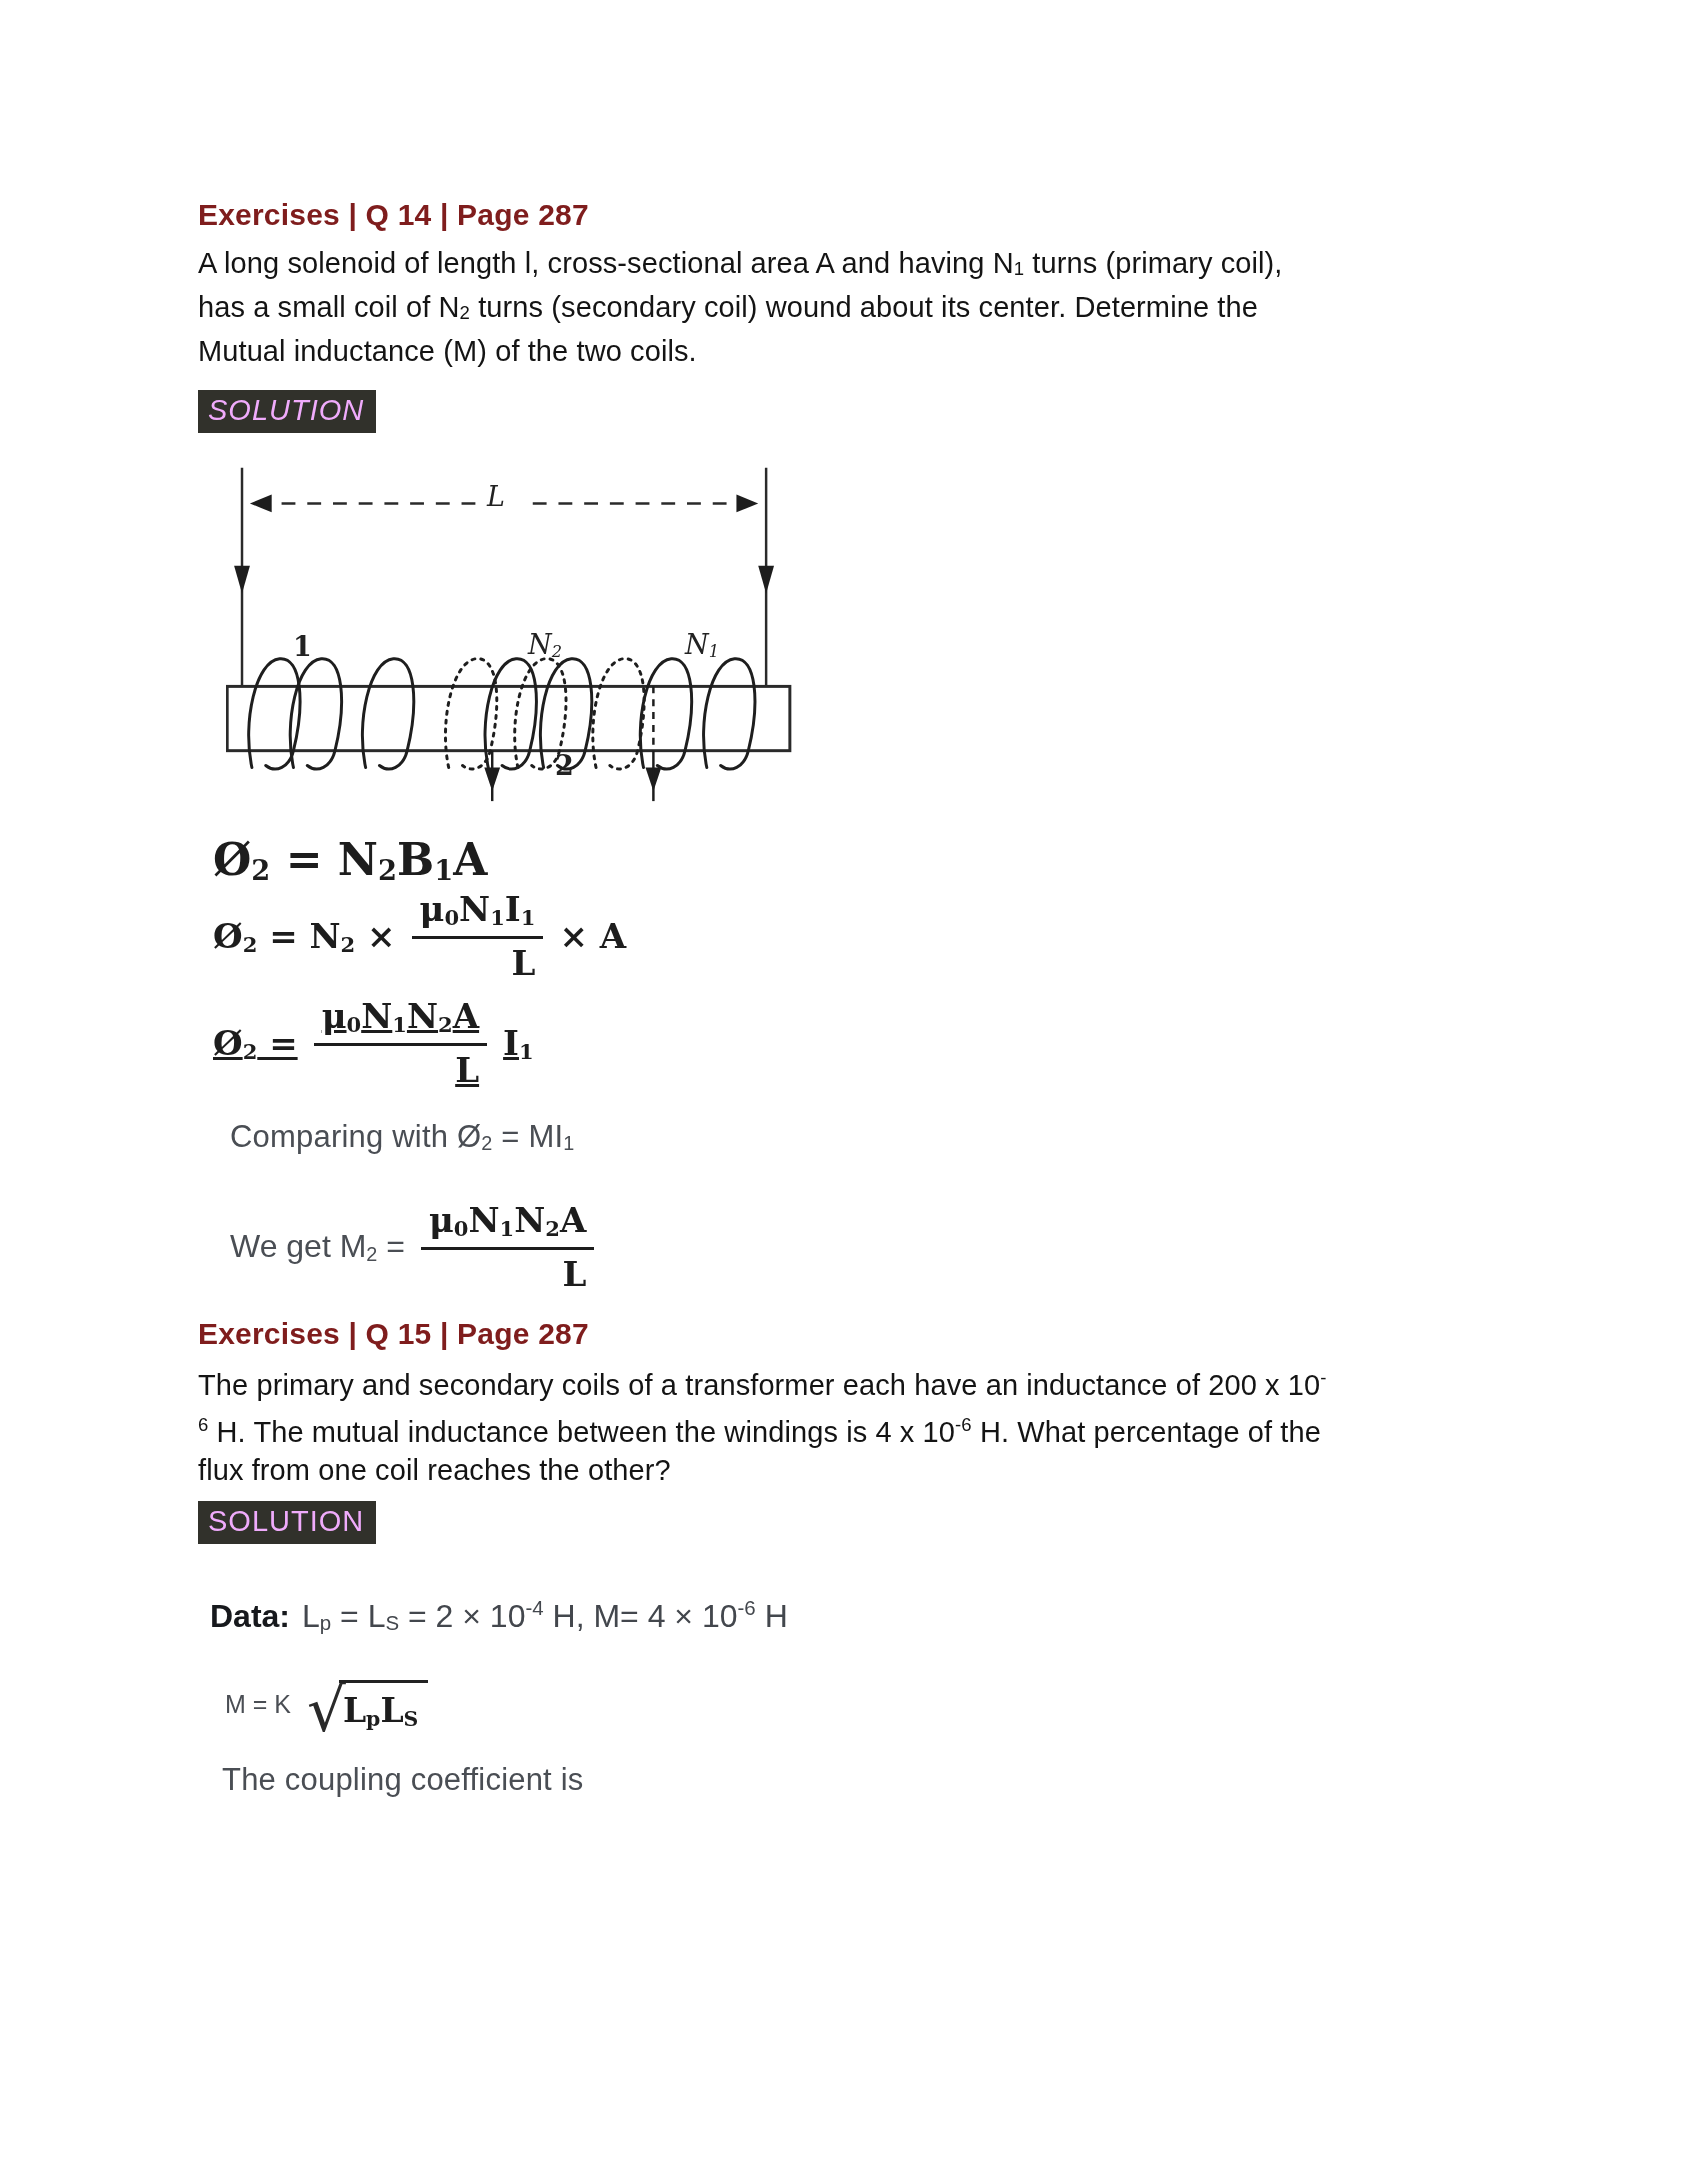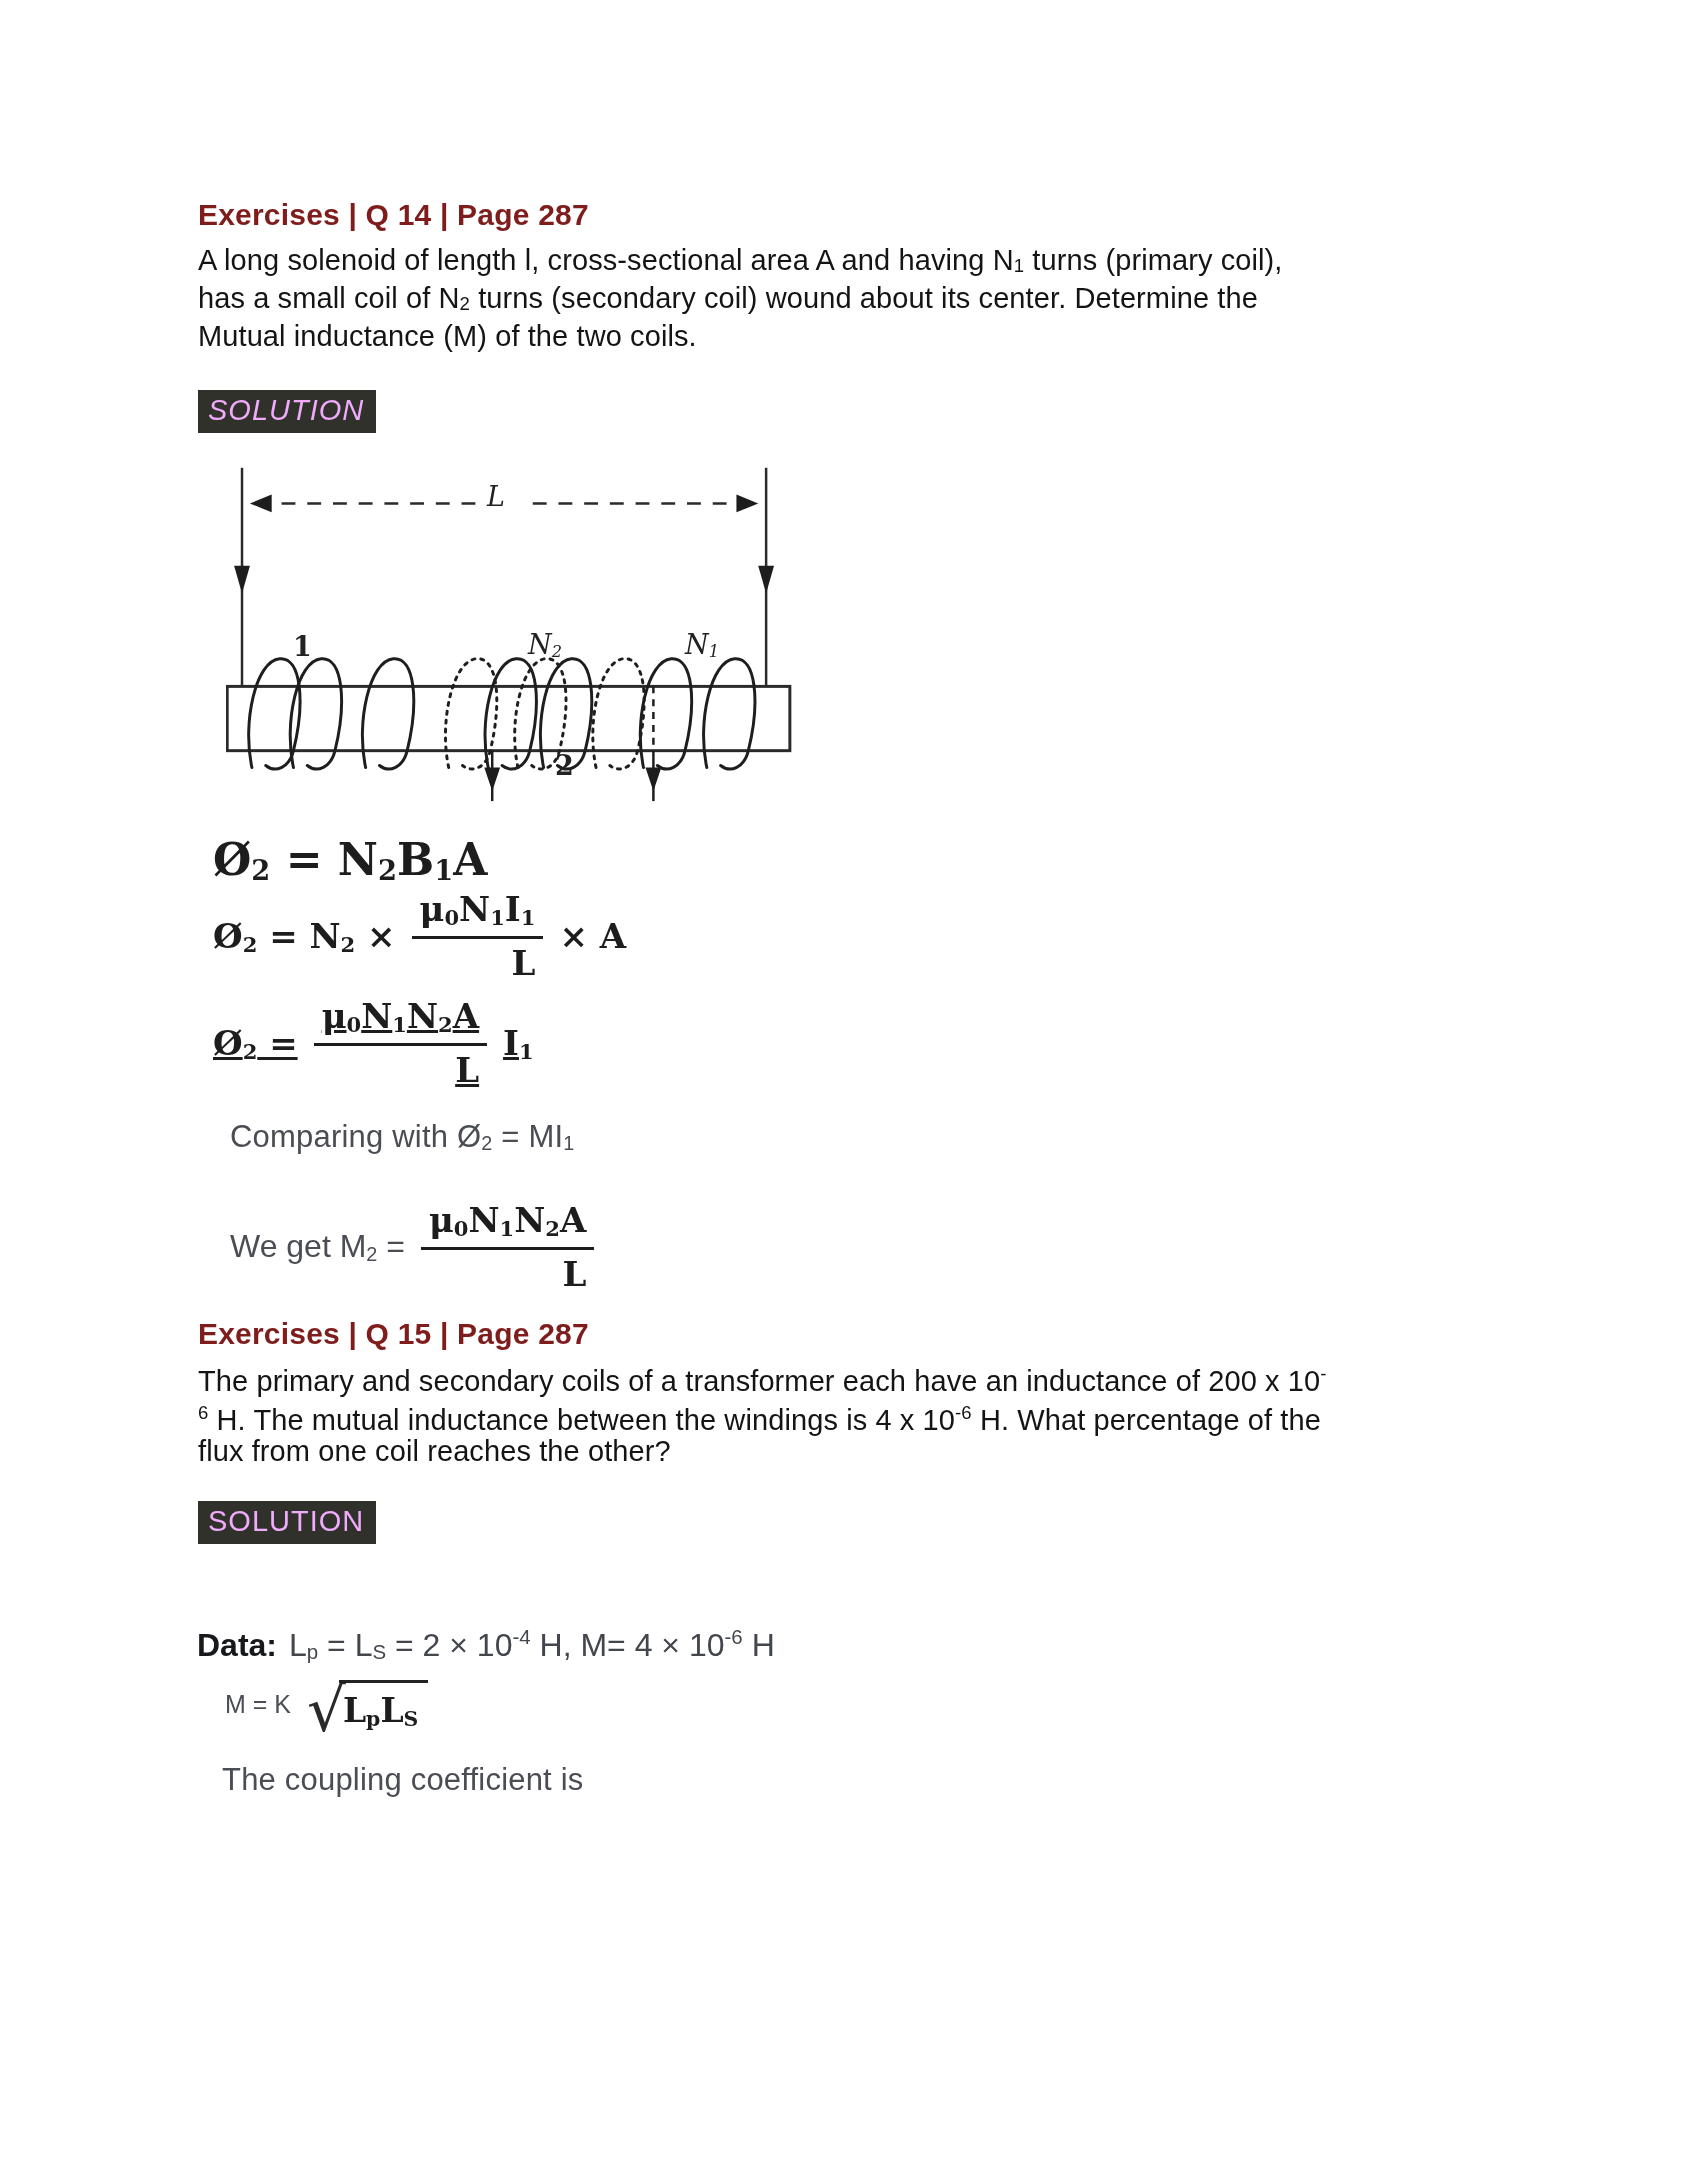--- a/index.html
+++ b/index.html
@@ -3,21 +3,21 @@
 <meta charset="utf-8">
 <style>
   html,body{margin:0;padding:0;background:#ffffff;}
   #page{position:relative;width:1683px;height:2178px;background:#ffffff;overflow:hidden;
         font-family:"Liberation Sans",sans-serif;}
 
   
   .ex-heading{position:absolute;left:198px;font-size:30px;font-weight:bold;color:#7f1d1d;
               letter-spacing:0.2px;}
   
-  .question{position:absolute;left:198px;font-size:29px;line-height:32px;color:#141414;
+  .question{position:absolute;left:198px;font-size:29px;line-height:39px;color:#141414;
             white-space:pre-line;letter-spacing:0.1px;}
   .question sub{font-size:64%;vertical-align:-0.12em;}
   .question sup{font-size:64%;vertical-align:super;}
 
   
   .sol-badge{position:absolute;left:198px;display:inline-block;background:#31312b;color:#f0abfc;
              font-size:29px;padding:4px 12px 6px 10px;letter-spacing:1px;}
   .sol-italic{font-style:italic;}
 
   
@@ -153,21 +153,21 @@
       <span class="den">L</span>
     </span>
   </div>
 
   <div class="ex-heading" style="top:1317px;">Exercises | Q 15 | Page 287</div>
 
   <div class="question" style="top:1358px;width:1307px;">The primary and secondary coils of a transformer each have an inductance of 200 x 10<sup>-</sup><br><sup>6</sup> H. The mutual inductance between the windings is 4 x 10<sup>-6</sup> H. What percentage of the<br>flux from one coil reaches the other?</div>
 
   <div class="sol-badge" style="top:1501px;">SOLUTION</div>
 
-  <div class="data-row" style="left:197px;top:1596px;margin-top:29px;">
+  <div class="data-row" style="left:210px;top:1596px;">
     <span class="data-label">Data:</span>
     <span class="data-val">L<sub>p</sub> = L<sub>S</sub> = 2 × 10<sup>-4</sup> H, M= 4 × 10<sup>-6</sup> H</span>
   </div>
 
   <div class="mrow" style="left:208px;top:1677px;">
     <span class="stmt" style="font-size:25px;font-weight:400;">M = K</span>
     <span class="sqrt">
       <span class="sqrt-sign">√</span>
       <span class="radicand">L<sub>p</sub>L<sub>S</sub></span>
     </span>

